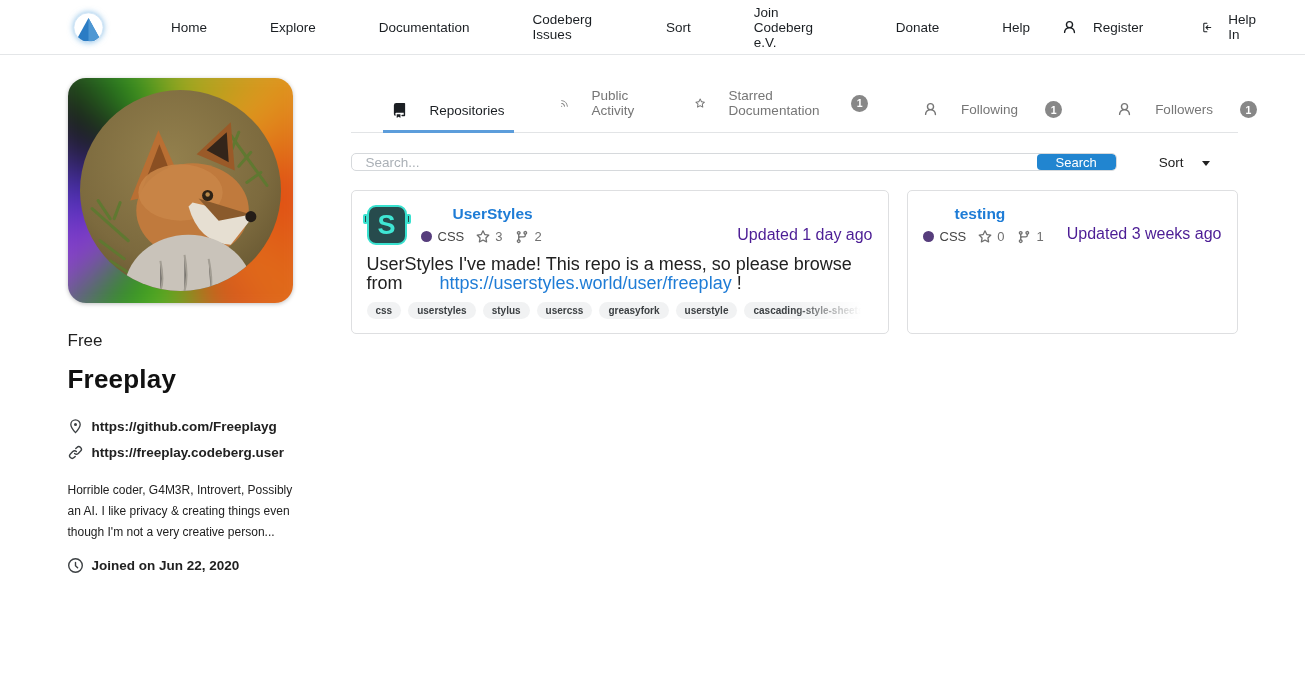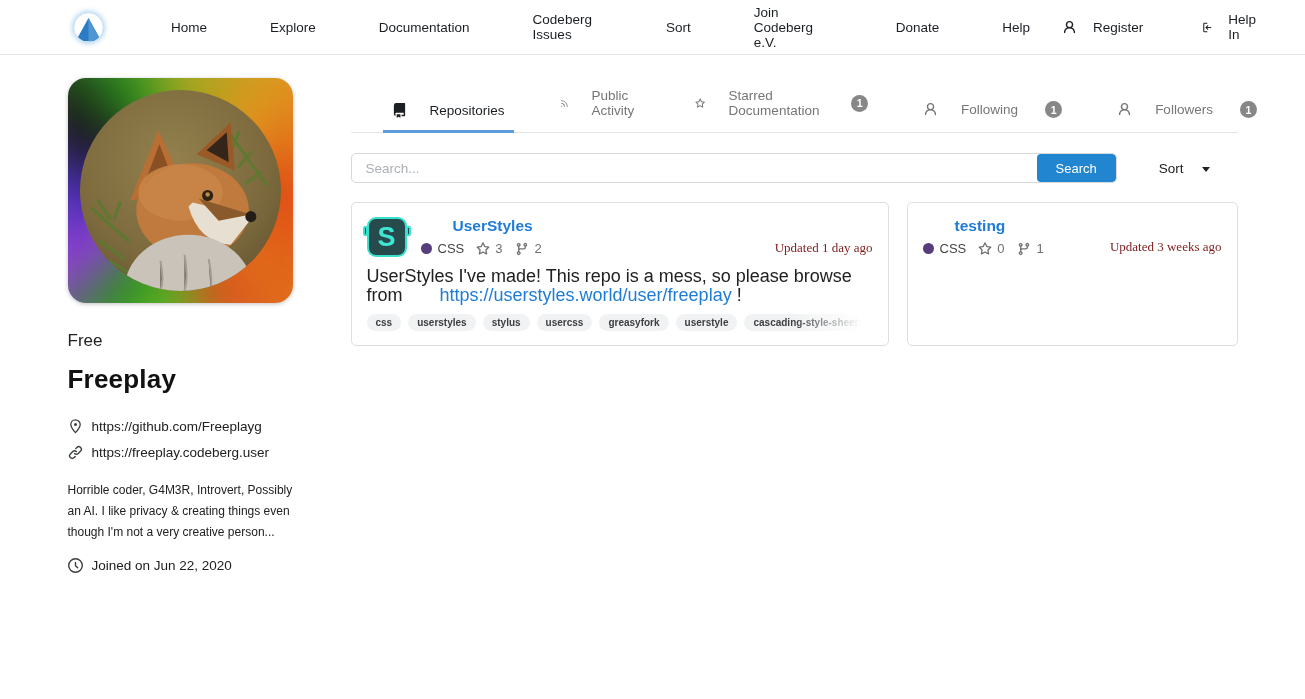--- a/index.html
+++ b/index.html
@@ -42,21 +42,21 @@
       #4b2fb8 74%, #1a1a1a 84%, #2e8f1f 93%, #9aa81f);
     filter: blur(16px);
   }
   .avatar-photo {
     position: absolute; left: 12px; top: 12px; width: 201px; height: 201px;
     border-radius: 50%; overflow: hidden; filter: blur(.5px);
   }
   .display-name { margin-top: 28px; font-size: 17px; color: #212121; }
   .username { margin-top: 13px; font-size: 26px; font-weight: 700; color: #111; letter-spacing:.2px; }
   .meta { margin-top: 24px; display: flex; flex-direction: column; gap: 11px; }
-  .meta-row { display: flex; align-items: center; gap: 9px; font-size: 13.5px; color:#212121; }
+  .meta-row { display: flex; align-items: center; gap: 9px; font-size: 13.5px; color:#212121;font-weight:bold; }
   .meta-row svg { width: 15px; height: 15px; color: #3c4043; flex-shrink: 0; }
   .bio { margin-top: 20px; font-size: 12px; line-height: 21px; color: #212121; width: 228px; }
   .joined { margin-top: 15px; }
 
   
   .tabs { display: flex; align-items: flex-end; gap: 5px; border-bottom: 1px solid #e2e4e6; }
   .tab {
     display: inline-flex; align-items: center; gap: 23px;
     padding: 10px 9px 12px; font-size: 13.5px; color: #767676;
     border-bottom: 3px solid transparent; margin-bottom: -1px;
@@ -65,21 +65,21 @@
   .tab.active { color: #1b1f23; border-bottom-color: #5c9ddb; font-weight: 500; }
   .badge {
     background: #878787; color: #fff; min-width: 17px; height: 17px; padding: 0 3px;
     border-radius: 9px; font-size: 10.5px; font-style: normal; font-weight: 600;
     display: inline-flex; align-items: center; justify-content: center; margin-left: 4px;
   }
 
   
   .searchrow { display: flex; align-items: center; margin-top: 20px; }
   .searchgroup {
-    flex: 1; display: flex; align-items: stretch; height: 30px;
+    flex: 1; display: flex; align-items: stretch; height: 18px;
     border: 1px solid #d6d9dc; border-radius: 5px; overflow: hidden; background: #fff;
   }
   .searchgroup input {
     flex: 1; border: none; outline: none; padding: 0 14px; font-size: 13.5px;
     font-family: inherit; color: #212121; background: transparent;
   }
   .searchgroup input::placeholder { color: #aab0b6; }
   .searchgroup button {
     background: #2185d0; color: #fff; border: none; padding: 0 19px;
     font-size: 13px; font-family: inherit; border-radius: 4px; cursor: pointer;
@@ -106,21 +106,21 @@
   }
   .repo-avatar .knob.left  { left: -6px; }
   .repo-avatar .knob.right { right: -6px; }
   .title-col { display: flex; flex-direction: column; min-width: 0; }
   .repo-name { font-size: 15.5px; font-weight: 700; color: #1e7cd6; }
   .stats { display: flex; align-items: center; margin-top: 6px; color: #707070; font-size: 13px; }
   .lang-dot { width: 11px; height: 11px; border-radius: 50%; background: #563d7c; margin-right: 6px; }
   .lang { color: #454545; margin-right: 12px; }
   .stats svg { width: 14px; height: 14px; margin-right: 5px; }
   .stat-num { margin-right: 13px; }
-  .updated { margin-left: auto; align-self: flex-end; color: #7f1d1d; font-size: 13px; white-space: nowrap; padding-bottom: 1px; font-family: Liberation Serif, serif; }
+  .updated { margin-left: auto; align-self: flex-end; color: #4c1d95; font-size: 16px; white-space: nowrap; padding-bottom: 1px; }
   .desc { margin-top: 10px; font-size: 18px; line-height: 18.5px; color: #212121; }
   .desc a { color: #1e7cd6; }
   .topics { margin-top: auto; padding-top: 10px; display: flex; gap: 7px; white-space: nowrap; overflow: hidden; position: relative; }
   .topics::after {
     content: ""; position: absolute; top: 0; right: 0; bottom: 0; width: 80px;
     background: linear-gradient(to right, rgba(255,255,255,0), #fff 85%);
     pointer-events: none;
   }
   .topic {
     background: #f1f2f3; color: #3c4043; font-size: 10px; font-weight: 700;

